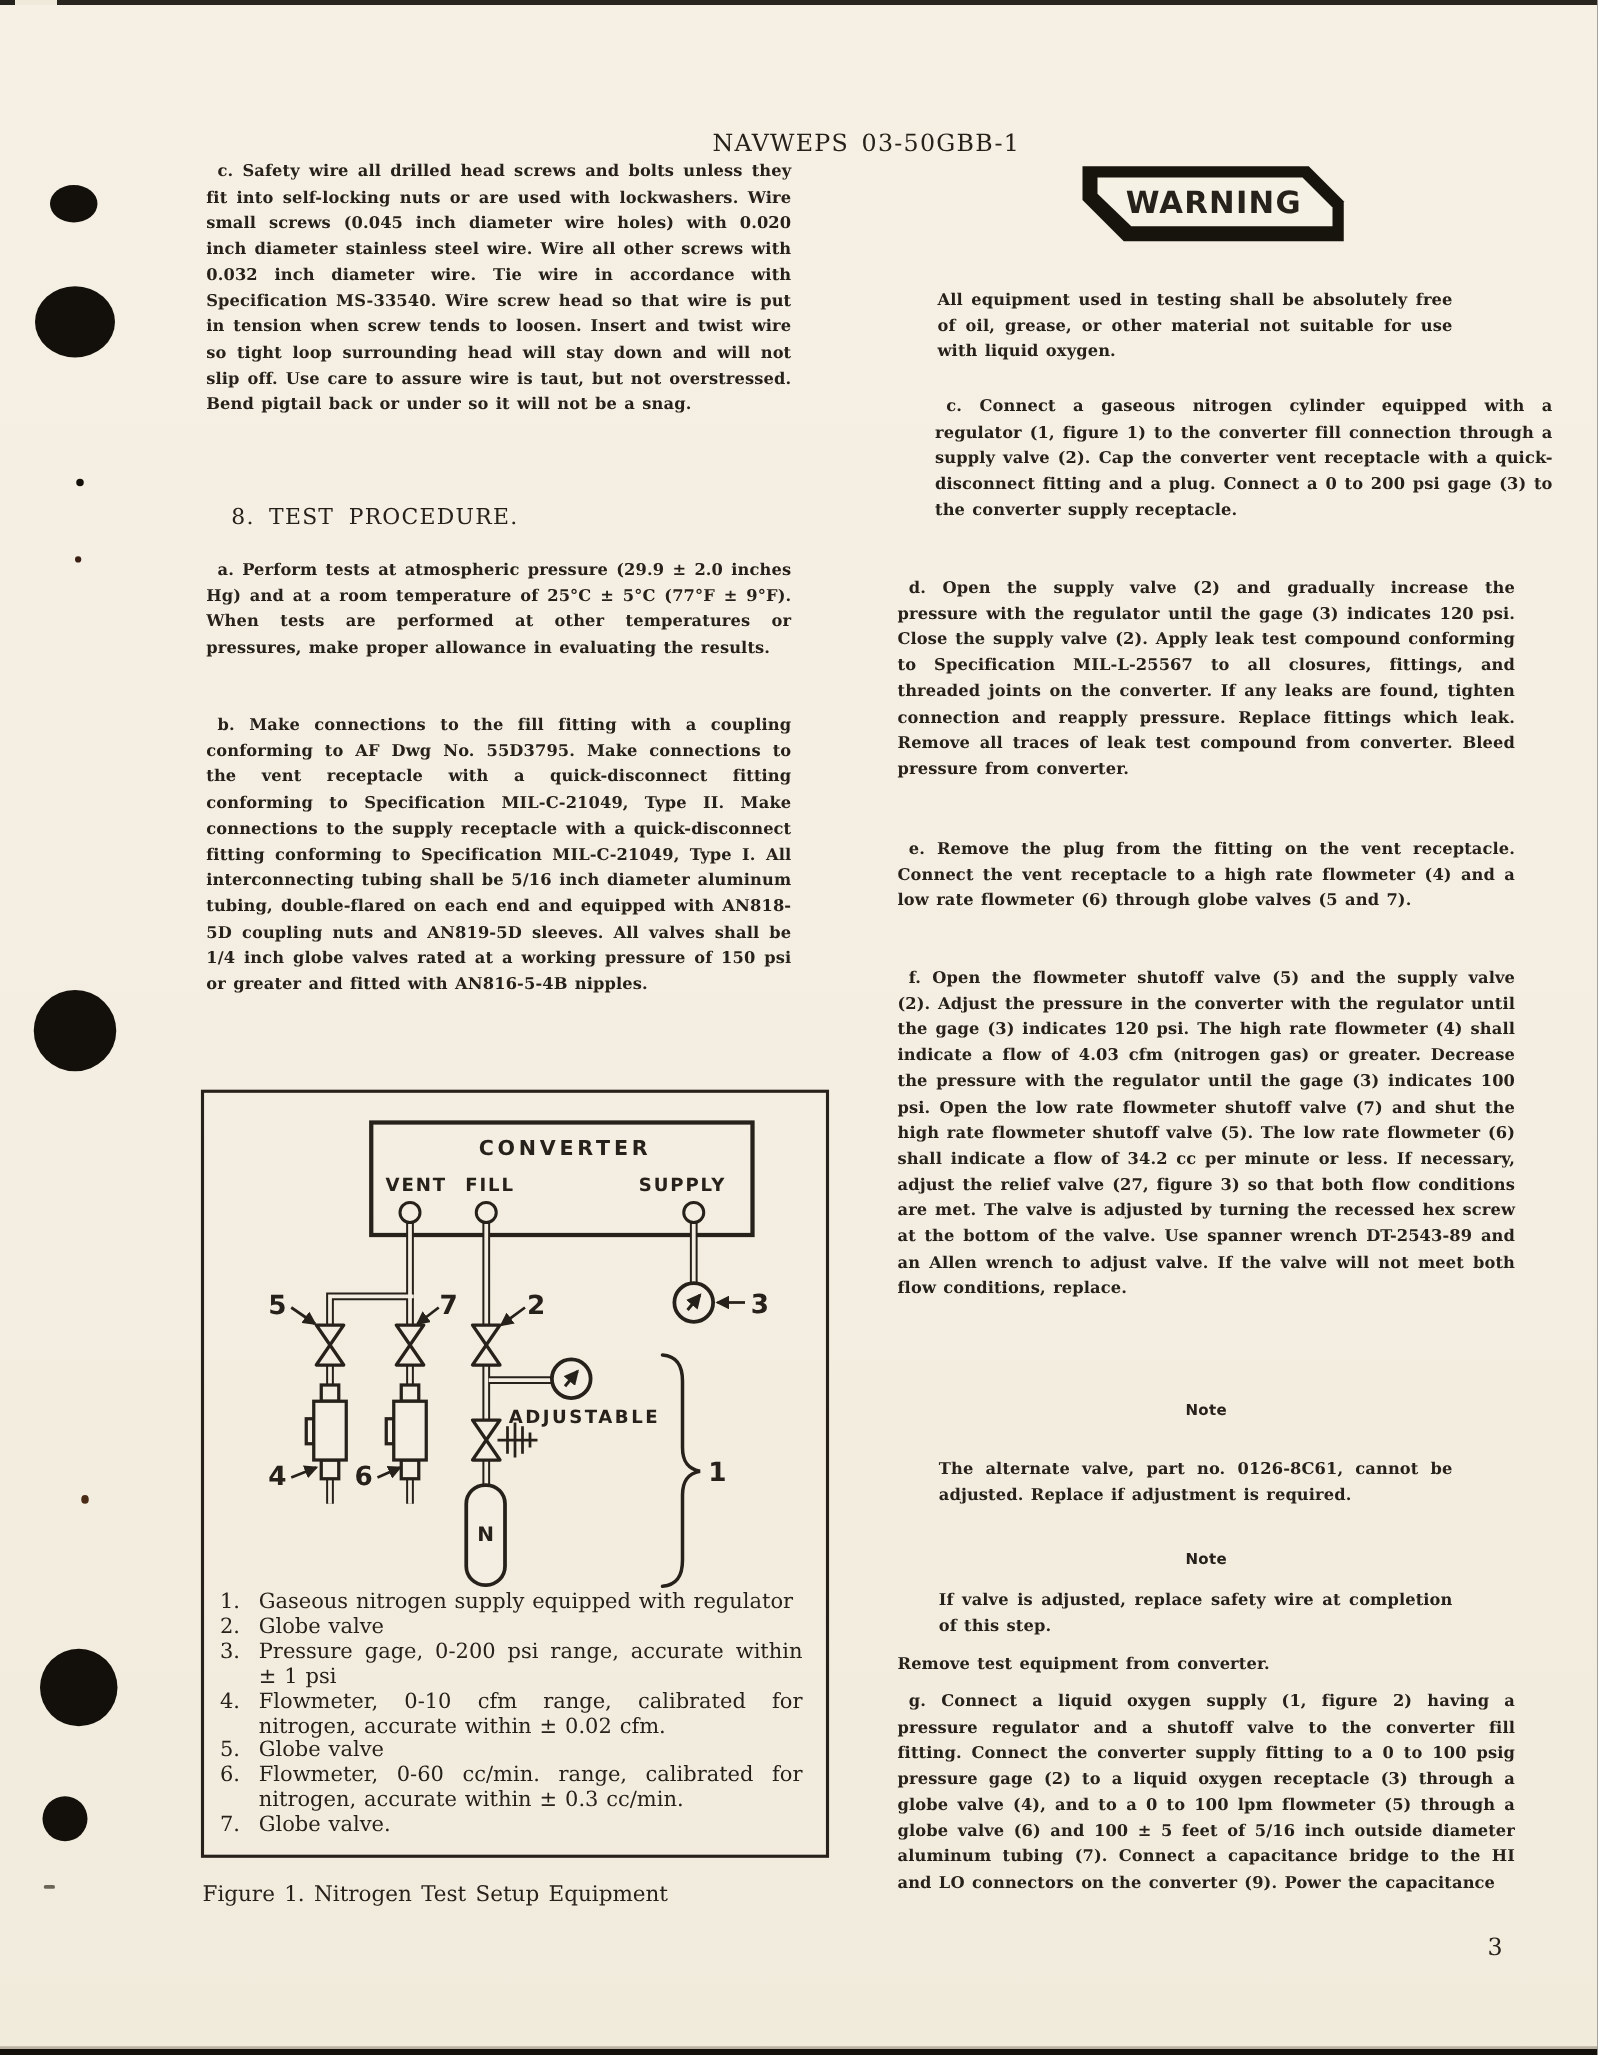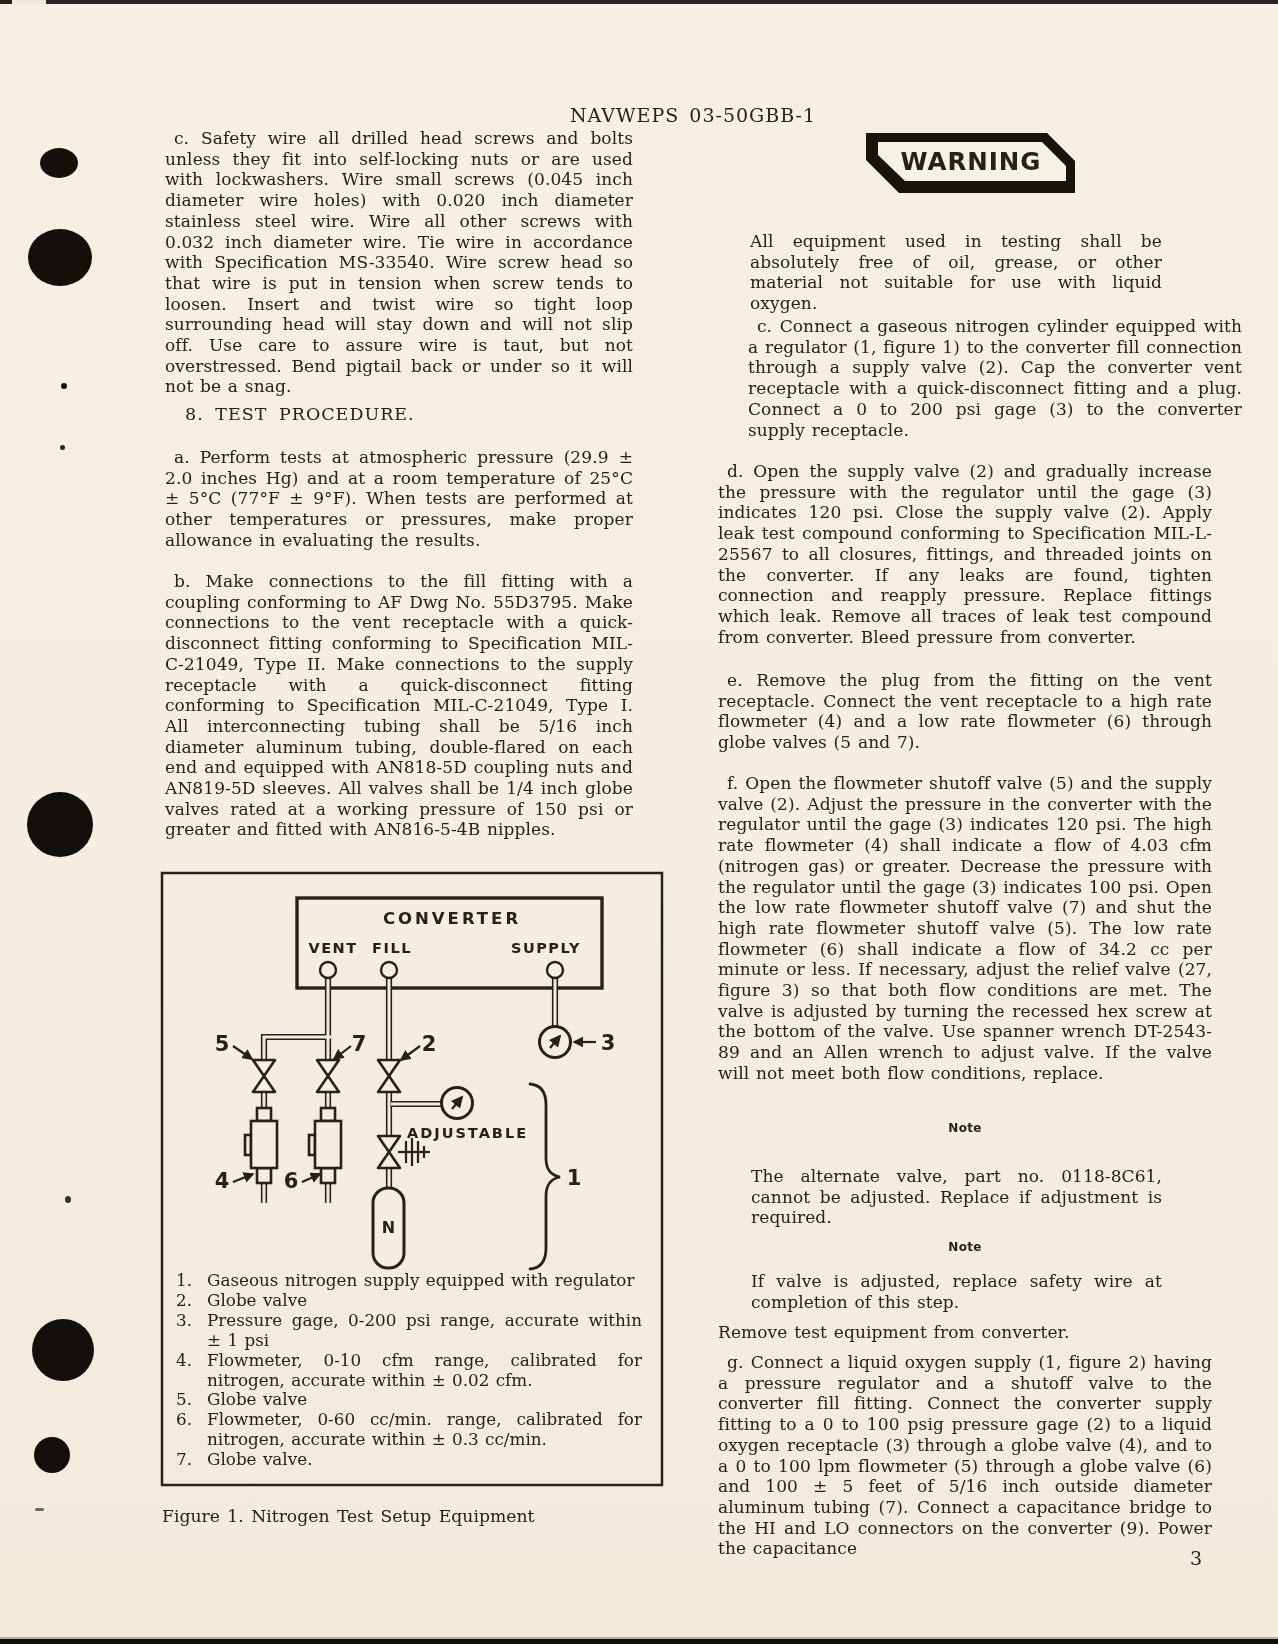--- a/index.html
+++ b/index.html
@@ -11,24 +11,25 @@
     position:relative;
     width:1278px;height:1644px;
     background:linear-gradient(180deg,#f5f0e3 0%,#f3eee1 55%,#f1ebdc 100%);
     font-family:"DejaVu Serif","Liberation Serif",serif;
     color:var(--ink);
     overflow:hidden;
   }
   .abs{position:absolute;}
   .body-text{
     text-align:justify;
-    font-size:17px;
+    font-size:13px;
     line-height:20.7px;
     letter-spacing:.1px;
     word-spacing:1.2px;
+    font-weight:bold;
   }
   .body-text p{margin:0;text-indent:9px;}
   .noindent p{text-indent:0;}
   .doc-header{
     font-size:19px;letter-spacing:1px;text-align:center;word-spacing:3px;
   }
   .section-heading{
     font-size:17.5px;letter-spacing:1px;word-spacing:5px;
   }
   .note-heading{
@@ -276,21 +277,21 @@
     <p>e. Remove the plug from the fitting on the vent receptacle. Connect the vent receptacle to a high rate flowmeter (4) and a low rate flowmeter (6) through globe valves (5 and 7).</p>
   </div>
 
   <div class="abs body-text" style="left:718px;top:773px;width:494px;">
     <p>f. Open the flowmeter shutoff valve (5) and the supply valve (2). Adjust the pressure in the converter with the regulator until the gage (3) indicates 120 psi. The high rate flowmeter (4) shall indicate a flow of 4.03 cfm (nitrogen gas) or greater. Decrease the pressure with the regulator until the gage (3) indicates 100 psi. Open the low rate flowmeter shutoff valve (7) and shut the high rate flowmeter shutoff valve (5). The low rate flowmeter (6) shall indicate a flow of 34.2 cc per minute or less. If necessary, adjust the relief valve (27, figure 3) so that both flow conditions are met. The valve is adjusted by turning the recessed hex screw at the bottom of the valve. Use spanner wrench DT-2543-89 and an Allen wrench to adjust valve. If the valve will not meet both flow conditions, replace.</p>
   </div>
 
   <div class="abs note-heading" style="left:718px;top:1121px;width:494px;">Note</div>
 
   <div class="abs body-text noindent" style="left:751px;top:1166px;width:411px;">
-    <p>The alternate valve, part no. 0118-8C61, cannot be adjusted. Replace if adjustment is required.</p>
+    <p>The alternate valve, part no. 0126-8C61, cannot be adjusted. Replace if adjustment is required.</p>
   </div>
 
   <div class="abs note-heading" style="left:718px;top:1240px;width:494px;">Note</div>
 
   <div class="abs body-text noindent" style="left:718px;top:1322px;width:494px;">
     <p>Remove test equipment from converter.</p>
   </div>
 
   <div class="abs body-text noindent" style="left:751px;top:1271px;width:411px;">
     <p>If valve is adjusted, replace safety wire at completion of this step.</p>

